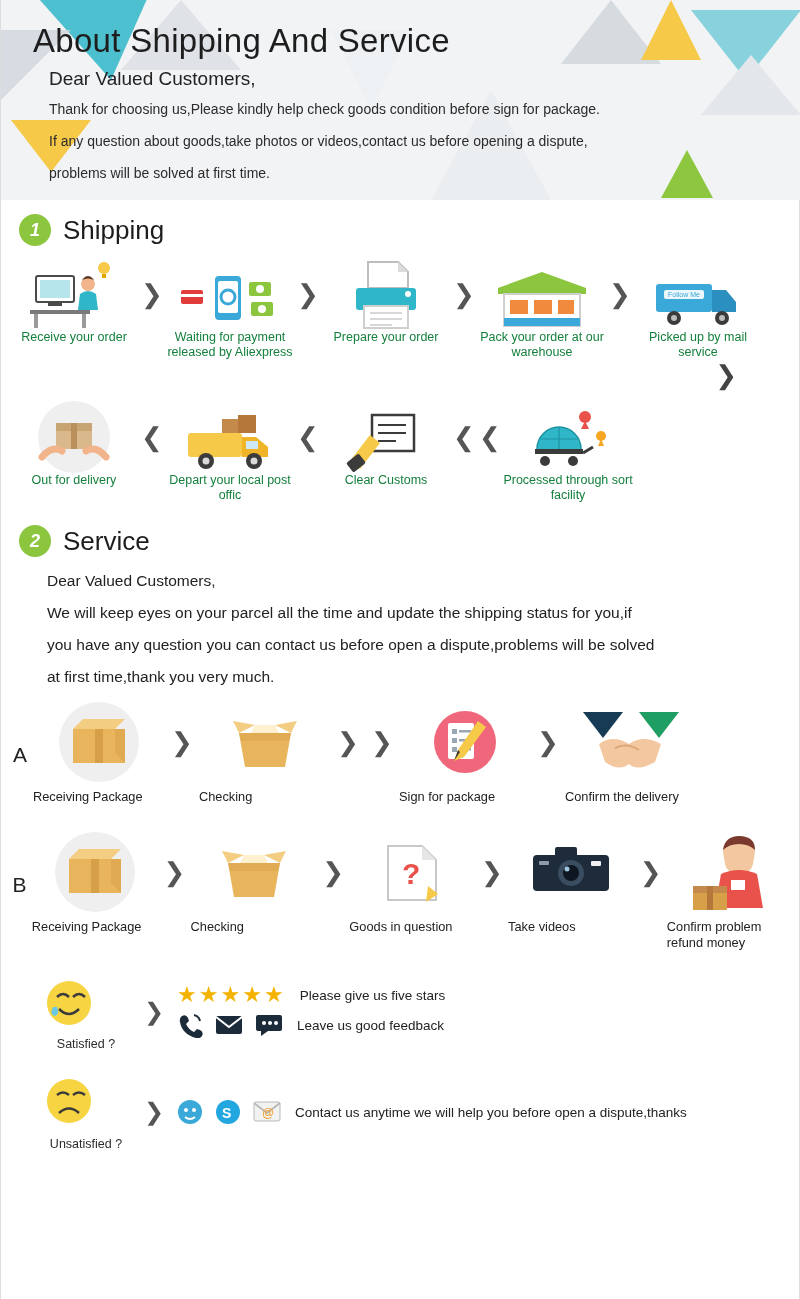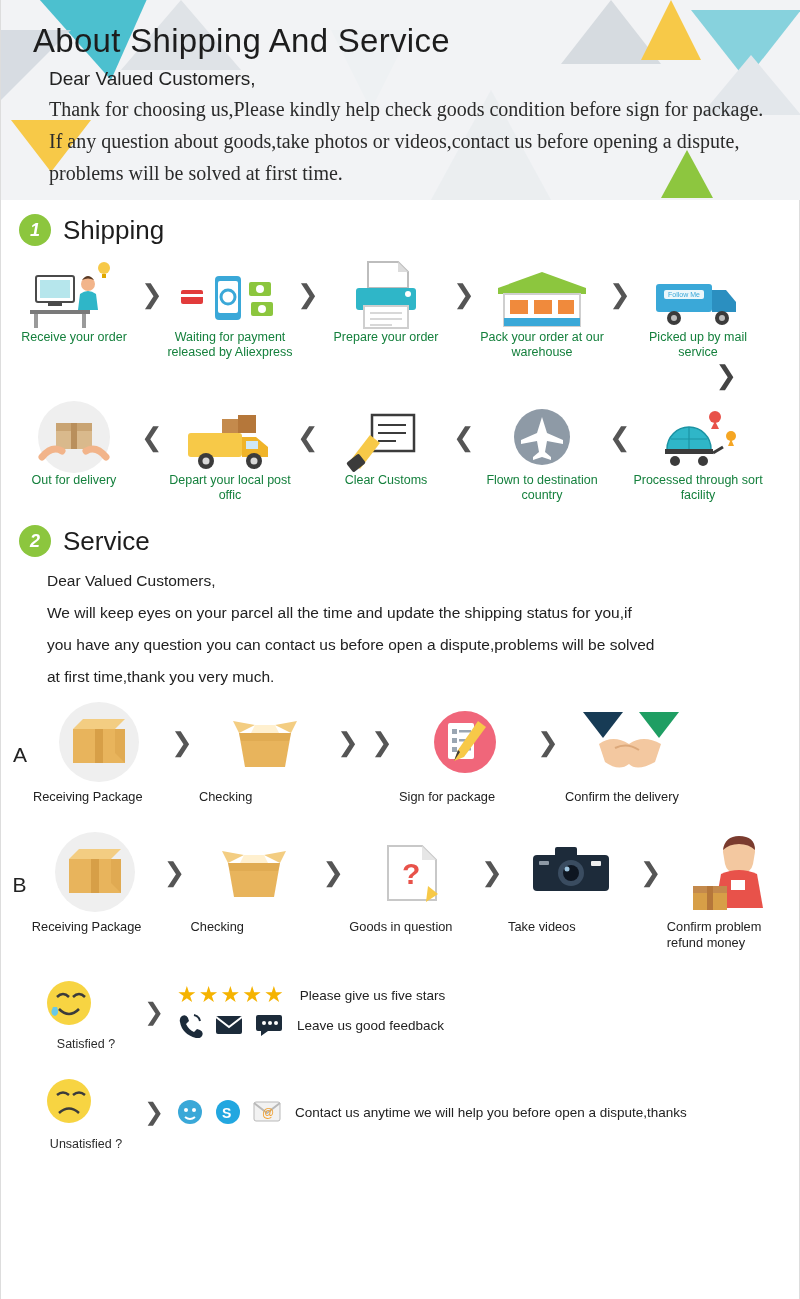--- a/index.html
+++ b/index.html
@@ -50,23 +50,22 @@
     z-index: 3;
   }
   .header .greet {
     position: relative; z-index: 3;
     margin: 8px 0 0 48px;
     font-size: 19px; color: #222;
   }
   .header .htext {
     position: relative; z-index: 3;
     margin: 6px 0 0 48px;
-    font-size: 20px; line-height: 26px; color: #2b2b2b;
+    font-size: 14px; line-height: 26px; color: #2b2b2b;
     width: 740px;
-    font-family: Liberation Serif, serif;
   }
 
   
   .sec-title { display: flex; align-items: center; padding: 14px 0 2px 18px; }
   .badge {
     width: 32px; height: 32px; border-radius: 50%;
     background: #8cc63e; color: #fff;
     font-size: 18px; font-style: italic; font-weight: bold;
     display: flex; align-items: center; justify-content: center;
     margin-right: 12px;
@@ -284,31 +283,20 @@
           <line x1="32" y1="32" x2="50" y2="32" stroke="#3b3b3b" stroke-width="2"></line>
           <path d="M4 52 l20 -26 l10 8 l-20 26z" fill="#f7c948"></path>
           <rect x="2" y="48" width="16" height="12" rx="2" fill="#3b3b3b" transform="rotate(-38 10 54)"></rect>
         </svg>
       </div>
       <div class="cap">Clear Customs</div>
     </div>
 
     <div class="chev">❮</div>
 
-    <div class="step">
-      <div class="art">
-        <div class="art-wrap">
-          <svg width="72" height="72" viewBox="0 0 72 72">
-            <circle cx="36" cy="36" r="28" fill="#8e9aa6"></circle>
-            <path d="M36 16 l5 16 l16 7 v4 l-16 -3 l-2 11 l6 5 v3 l-9 -3 l-9 3 v-3 l6 -5 l-2 -11 l-16 3 v-4 l16 -7z" fill="#fff"></path>
-          </svg>
-        </div>
-      </div>
-      <div class="cap">Flown to destination country</div>
-    </div>
 
     <div class="chev">❮</div>
 
     <div class="step">
       <div class="art">
         <svg width="90" height="68" viewBox="0 0 90 68">
           <path d="M14 44 a22 22 0 0 1 44 0z" fill="#2fb6c8"></path>
           <path d="M14 44 a22 22 0 0 1 44 0" fill="none" stroke="#1c93a3" stroke-width="1.5"></path>
           <line x1="36" y1="22" x2="36" y2="44" stroke="#1c93a3" stroke-width="1.2"></line>
           <path d="M18 34 h36" stroke="#1c93a3" stroke-width="1.2"></path>

